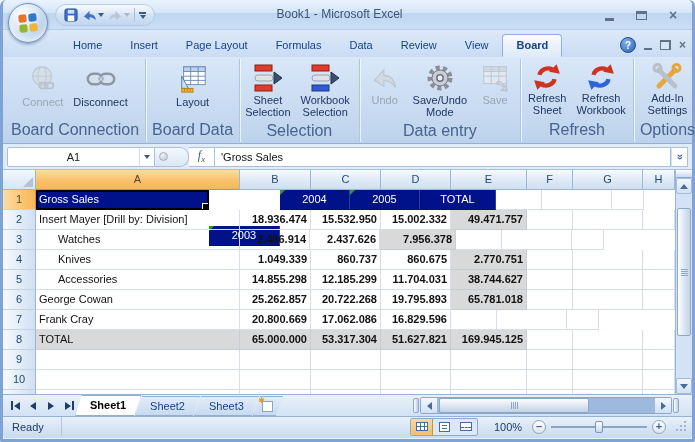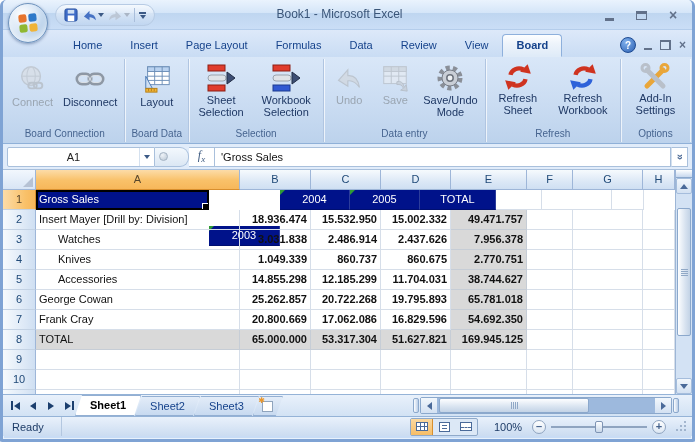--- a/index.html
+++ b/index.html
@@ -68,21 +68,21 @@
   .ribbon { height:87px; flex:none; display:flex; align-items:stretch; padding:2px 2px 1px;
     background:linear-gradient(#d9e7f8, #cadcf2 55%, #bcd2ec); border-bottom:1px solid #8fb0d8; }
   .rgroup { display:flex; flex-direction:column; border-right:1px solid #b0c5e1;
     box-shadow:1px 0 0 rgba(255,255,255,.7); padding:1px 2px 0; }
   .rg-buttons { display:flex; flex:1; align-items:flex-start; justify-content:center; }
   .rbtn { display:flex; flex-direction:column; align-items:center; gap:1px;
     padding:3px 5px 1px; border-radius:3px; max-width:70px; min-width:46px; }
   .rbtn .lbl { font-size:11px; line-height:1.12; color:#1f3864; text-align:center; }
   .rbtn.disabled .lbl { color:#9aa5b1; }
   .rbtn.disabled svg { opacity:.45; filter:grayscale(1); }
-  .rg-caption { font-size:10px; color:#46648f; text-align:center; padding:2px 4px 3px;
+  .rg-caption { font-size:16px; color:#46648f; text-align:center; padding:2px 4px 3px;
     margin-top:auto; white-space:nowrap; }
 
   
   .fbar { height:26px; flex:none; display:flex; align-items:center; padding:3px 4px;
     background:#e1ecfa; border-bottom:1px solid #a9c0dc; gap:0; }
   .namebox { width:148px; height:20px; background:#fff; border:1px solid #a9c0dc;
     border-radius:2px 0 0 2px; display:flex; align-items:center; font-size:11px; color:#222; }
   .namebox .nbv { flex:1; text-align:center; }
   .nb-arrow { width:15px; height:100%; display:flex; align-items:center; justify-content:center;
     border-left:1px solid #d5e1ef; }
@@ -368,38 +368,38 @@
     </div>
 
     <div class="rgroup">
       <div class="rg-buttons">
         <div class="rbtn disabled">
           <svg width="28" height="30" viewBox="0 0 24 24">
             <path d="M3 14 L11 5 L11 10 Q19 9 21 20 Q16 13.5 11 14.5 L11 19 Z" fill="#c9d2dd" stroke="#98a4b4"></path>
           </svg>
           <div class="lbl">Undo</div>
         </div>
+        <div class="rbtn">
+          <svg width="30" height="30" viewBox="0 0 30 30">
+            <circle cx="15" cy="15" r="10" fill="none" stroke="#8a8f98" stroke-width="5" stroke-dasharray="4 3.1"></circle>
+            <circle cx="15" cy="15" r="8" fill="#c9ced6" stroke="#777d87"></circle>
+            <circle cx="15" cy="15" r="3.2" fill="#eef1f4" stroke="#6d737d" stroke-width="1.5"></circle>
+          </svg>
+          <div class="lbl">Save/Undo Mode</div>
+        </div>
         <div class="rbtn disabled">
           <svg width="30" height="30" viewBox="0 0 32 32">
             <rect x="4" y="4" width="24" height="18" fill="#eef1f4" stroke="#9aa3ad"></rect>
             <rect x="4" y="4" width="24" height="5" fill="#c6cdd5" stroke="#9aa3ad"></rect>
             <line x1="12" y1="4" x2="12" y2="22" stroke="#9aa3ad"></line>
             <line x1="20" y1="4" x2="20" y2="22" stroke="#9aa3ad"></line>
             <line x1="4" y1="14" x2="28" y2="14" stroke="#9aa3ad"></line>
             <path d="M18 20 Q24 18 26 26 L28 23 L29 30 L22 29 L25 27 Q23 22 18 23 Z" fill="#b9c2cf" stroke="#8d99a8"></path>
           </svg>
           <div class="lbl">Save</div>
-        </div>
-        <div class="rbtn">
-          <svg width="30" height="30" viewBox="0 0 30 30">
-            <circle cx="15" cy="15" r="10" fill="none" stroke="#8a8f98" stroke-width="5" stroke-dasharray="4 3.1"></circle>
-            <circle cx="15" cy="15" r="8" fill="#c9ced6" stroke="#777d87"></circle>
-            <circle cx="15" cy="15" r="3.2" fill="#eef1f4" stroke="#6d737d" stroke-width="1.5"></circle>
-          </svg>
-          <div class="lbl">Save/Undo Mode</div>
         </div>
       </div>
       <div class="rg-caption">Data entry</div>
     </div>
 
     <div class="rgroup">
       <div class="rg-buttons">
         <div class="rbtn">
           <svg width="30" height="28" viewBox="0 0 28 26">
             <path d="M7 11 A8 7 0 0 1 19 6" stroke="#cf3320" stroke-width="4" fill="none"></path>
@@ -493,21 +493,20 @@
           <div class="cell num" style="width: 70px;">15.532.950</div>
           <div class="cell num" style="width: 70px;">15.002.332</div>
           <div class="cell num gray" style="width: 76px;">49.471.757</div>
           <div class="cell" style="width: 46px;"></div>
           <div class="cell" style="width: 70px;"></div>
           <div class="cell" style="width: 32px;"></div>
         </div>
         <div class="grow">
           <div class="rowh">3</div>
           <div class="cell left indent" style="width: 204px;">Watches</div>
-          <div class="cell num" style="width: 71px;">3.031.838</div>
           <div class="cell num" style="width: 70px;">2.486.914</div>
           <div class="cell num" style="width: 70px;">2.437.626</div>
           <div class="cell num gray" style="width: 76px;">7.956.378</div>
           <div class="cell" style="width: 46px;"></div>
           <div class="cell" style="width: 70px;"></div>
           <div class="cell" style="width: 32px;"></div>
         </div>
         <div class="grow">
           <div class="rowh">4</div>
           <div class="cell left indent" style="width: 204px;">Knives</div>
@@ -540,21 +539,20 @@
           <div class="cell" style="width: 46px;"></div>
           <div class="cell" style="width: 70px;"></div>
           <div class="cell" style="width: 32px;"></div>
         </div>
         <div class="grow">
           <div class="rowh">7</div>
           <div class="cell left" style="width: 204px;">Frank Cray</div>
           <div class="cell num" style="width: 71px;">20.800.669</div>
           <div class="cell num" style="width: 70px;">17.062.086</div>
           <div class="cell num" style="width: 70px;">16.829.596</div>
-          <div class="cell num gray" style="width: 76px;">54.692.350</div>
           <div class="cell" style="width: 46px;"></div>
           <div class="cell" style="width: 70px;"></div>
           <div class="cell" style="width: 32px;"></div>
         </div>
         <div class="grow">
           <div class="rowh">8</div>
           <div class="cell left gray" style="width: 204px;">TOTAL</div>
           <div class="cell num gray" style="width: 71px;">65.000.000</div>
           <div class="cell num gray" style="width: 70px;">53.317.304</div>
           <div class="cell num gray" style="width: 70px;">51.627.821</div>

